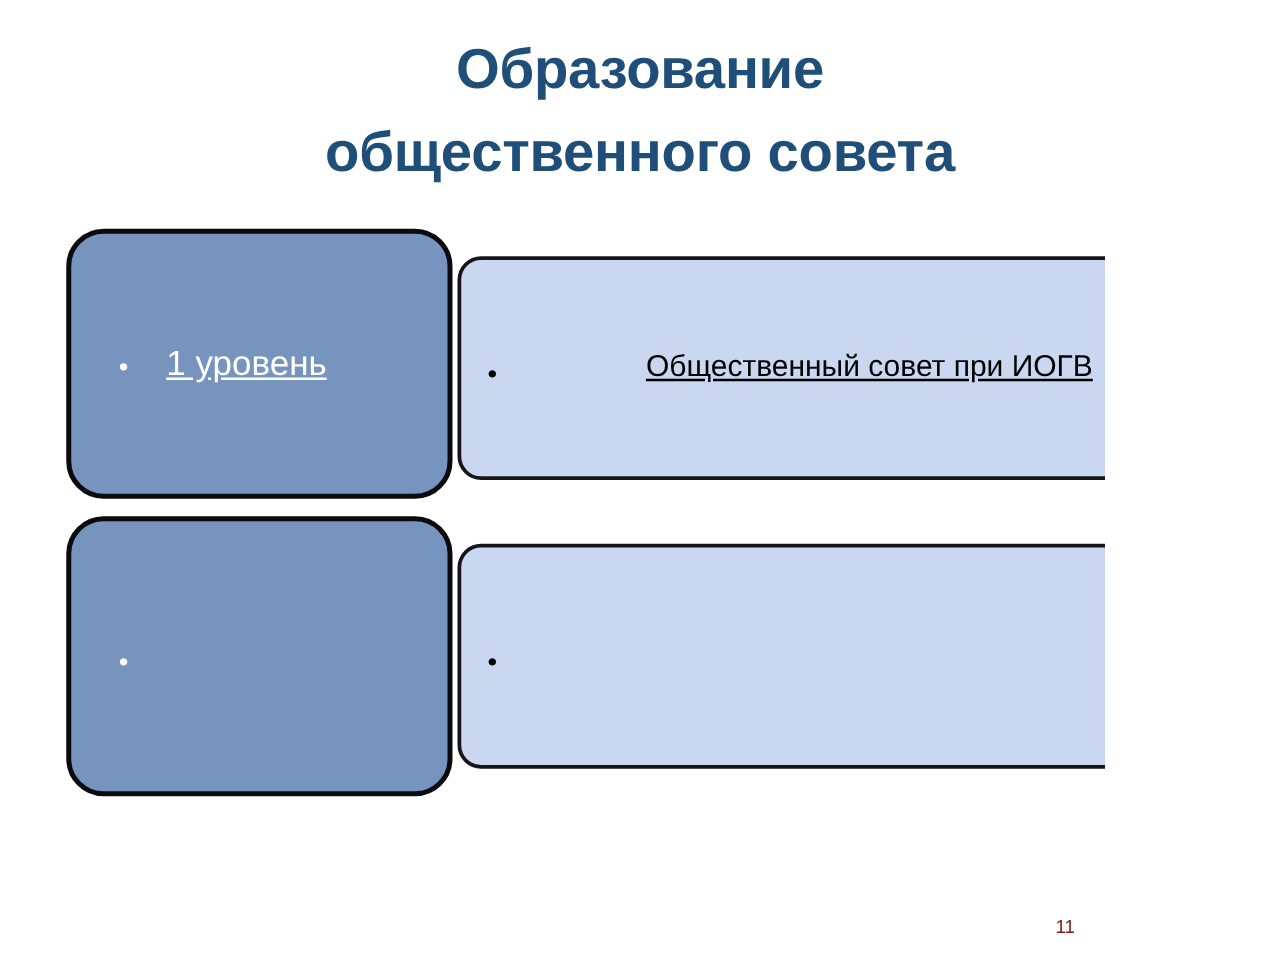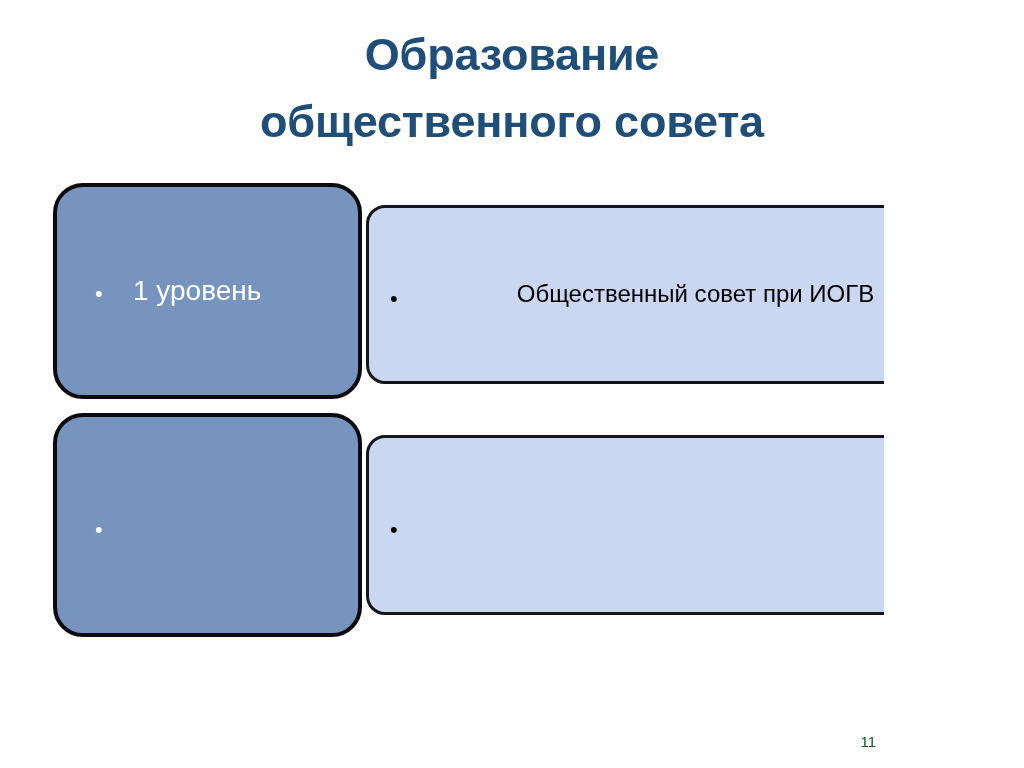--- a/index.html
+++ b/index.html
@@ -90,20 +90,21 @@
     width: 100%;
     box-sizing: border-box;
   }
   .bullet-dot {
     flex: 0 0 auto;
     line-height: 1;
     font-size: 23px;
   }
   .bullet-text {
     flex: 1 1 auto;
+    text-decoration: underline;
   }
 
   
   .panel-left .bullet-line {
     padding-left: 38px;
     padding-right: 14px;
     color: #ffffff;
   }
   .panel-left .bullet-dot {
     color: #ffffff;
@@ -134,23 +135,23 @@
     color: #000000;
     font-size: 24px;
     line-height: 1.22;
     text-align: center;
   }
   .row-2 .panel-right .bullet-text { max-width: 430px; }
 
   
   #page-number {
     position: absolute;
-    right: 8px;
+    right: 24px;
     bottom: 18px;
-    color: #14532d;
+    color: #7f1d1d;
     font-size: 15px;
     font-family: "Liberation Sans", sans-serif;
   }
 </style>
 </head>
 <body>
 
 <div id="slide">
 
   <div id="slide-title">Образование

